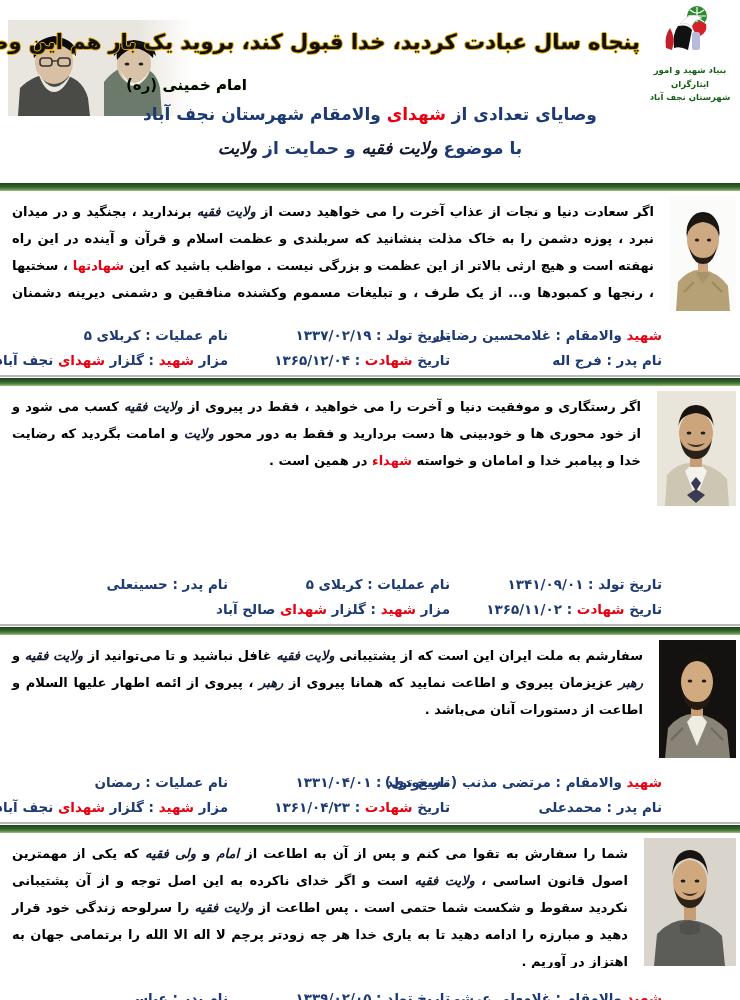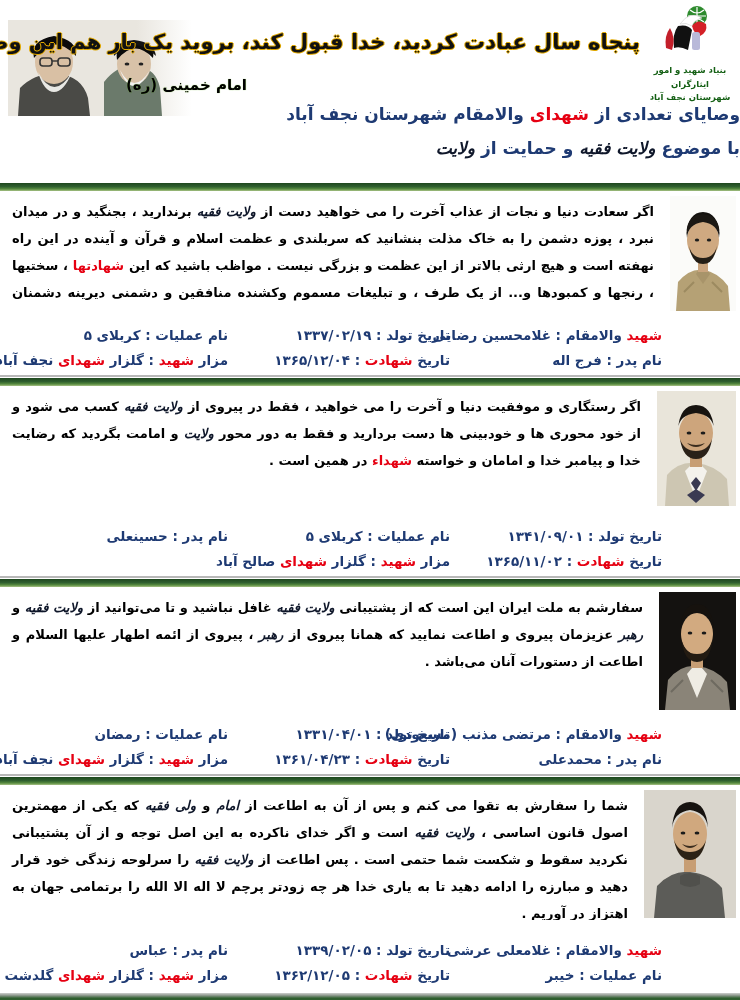--- a/index.html
+++ b/index.html
@@ -22,30 +22,30 @@
     position:absolute; top:30px; right:100px; width:540px; text-align:center;
     direction:rtl; white-space:nowrap; font-size:21px; color:#111;
     text-shadow:-1px 0 0 #e0a800, 1px 0 0 #e0a800, 0 -1px 0 #e0a800, 0 1px 0 #e0a800;
   }
   .signature { position:absolute; top:76px; left:126px; direction:rtl;
     color:#000000; font-size:15px;
     text-shadow:0 0 1px #7dc242; }
   .logo-box { position:absolute; top:4px; right:2px; width:96px; text-align:center; }
   .logo-svg { width:56px; height:60px; display:block; margin:0 auto; }
   .logo-text { font-size:8.5px; color:#156015; line-height:1.6; direction:rtl; }
-  .title-line { position:absolute; left:0; right:0; text-align:right; direction:rtl; font-size:17px; }
+  .title-line { position:absolute; left:0; right:0; text-align:center; direction:rtl; font-size:17px; }
   .title-1 { top:104px; }
   .title-2 { top:138px; }
 
   
   .section { position:relative; direction:rtl; }
   .s-bar { height:8px;
     background:linear-gradient(to bottom,#1e471e 0%,#2f5f2f 45%,#568a3e 75%,#a8c186 100%); }
   .s-body { display:flex; direction:rtl; padding:5px 4px 0 8px; overflow:hidden; }
-  .s1 { height:195px; } .s2 { height:201px; } .s3 { height:198px; } .s4 { height:216px; }
+  .s1 { height:195px; } .s2 { height:249px; } .s3 { height:198px; } .s4 { height:216px; }
   .s1 .s-body { height:120px; } .s2 .s-body { height:120px; }
   .s3 .s-body { height:123px; } .s4 .s-body { height:135px; }
   .photo { flex:0 0 auto; margin-left:10px; }
   .photo svg { display:block; }
   .para {
     flex:1 1 auto; direction:rtl; text-align:justify;
     font-size:13px; line-height:27px; color:#000; padding:2px 6px 0 4px;
   }
   .s-info {
     position:absolute; right:78px; left:28px; bottom:10px;

